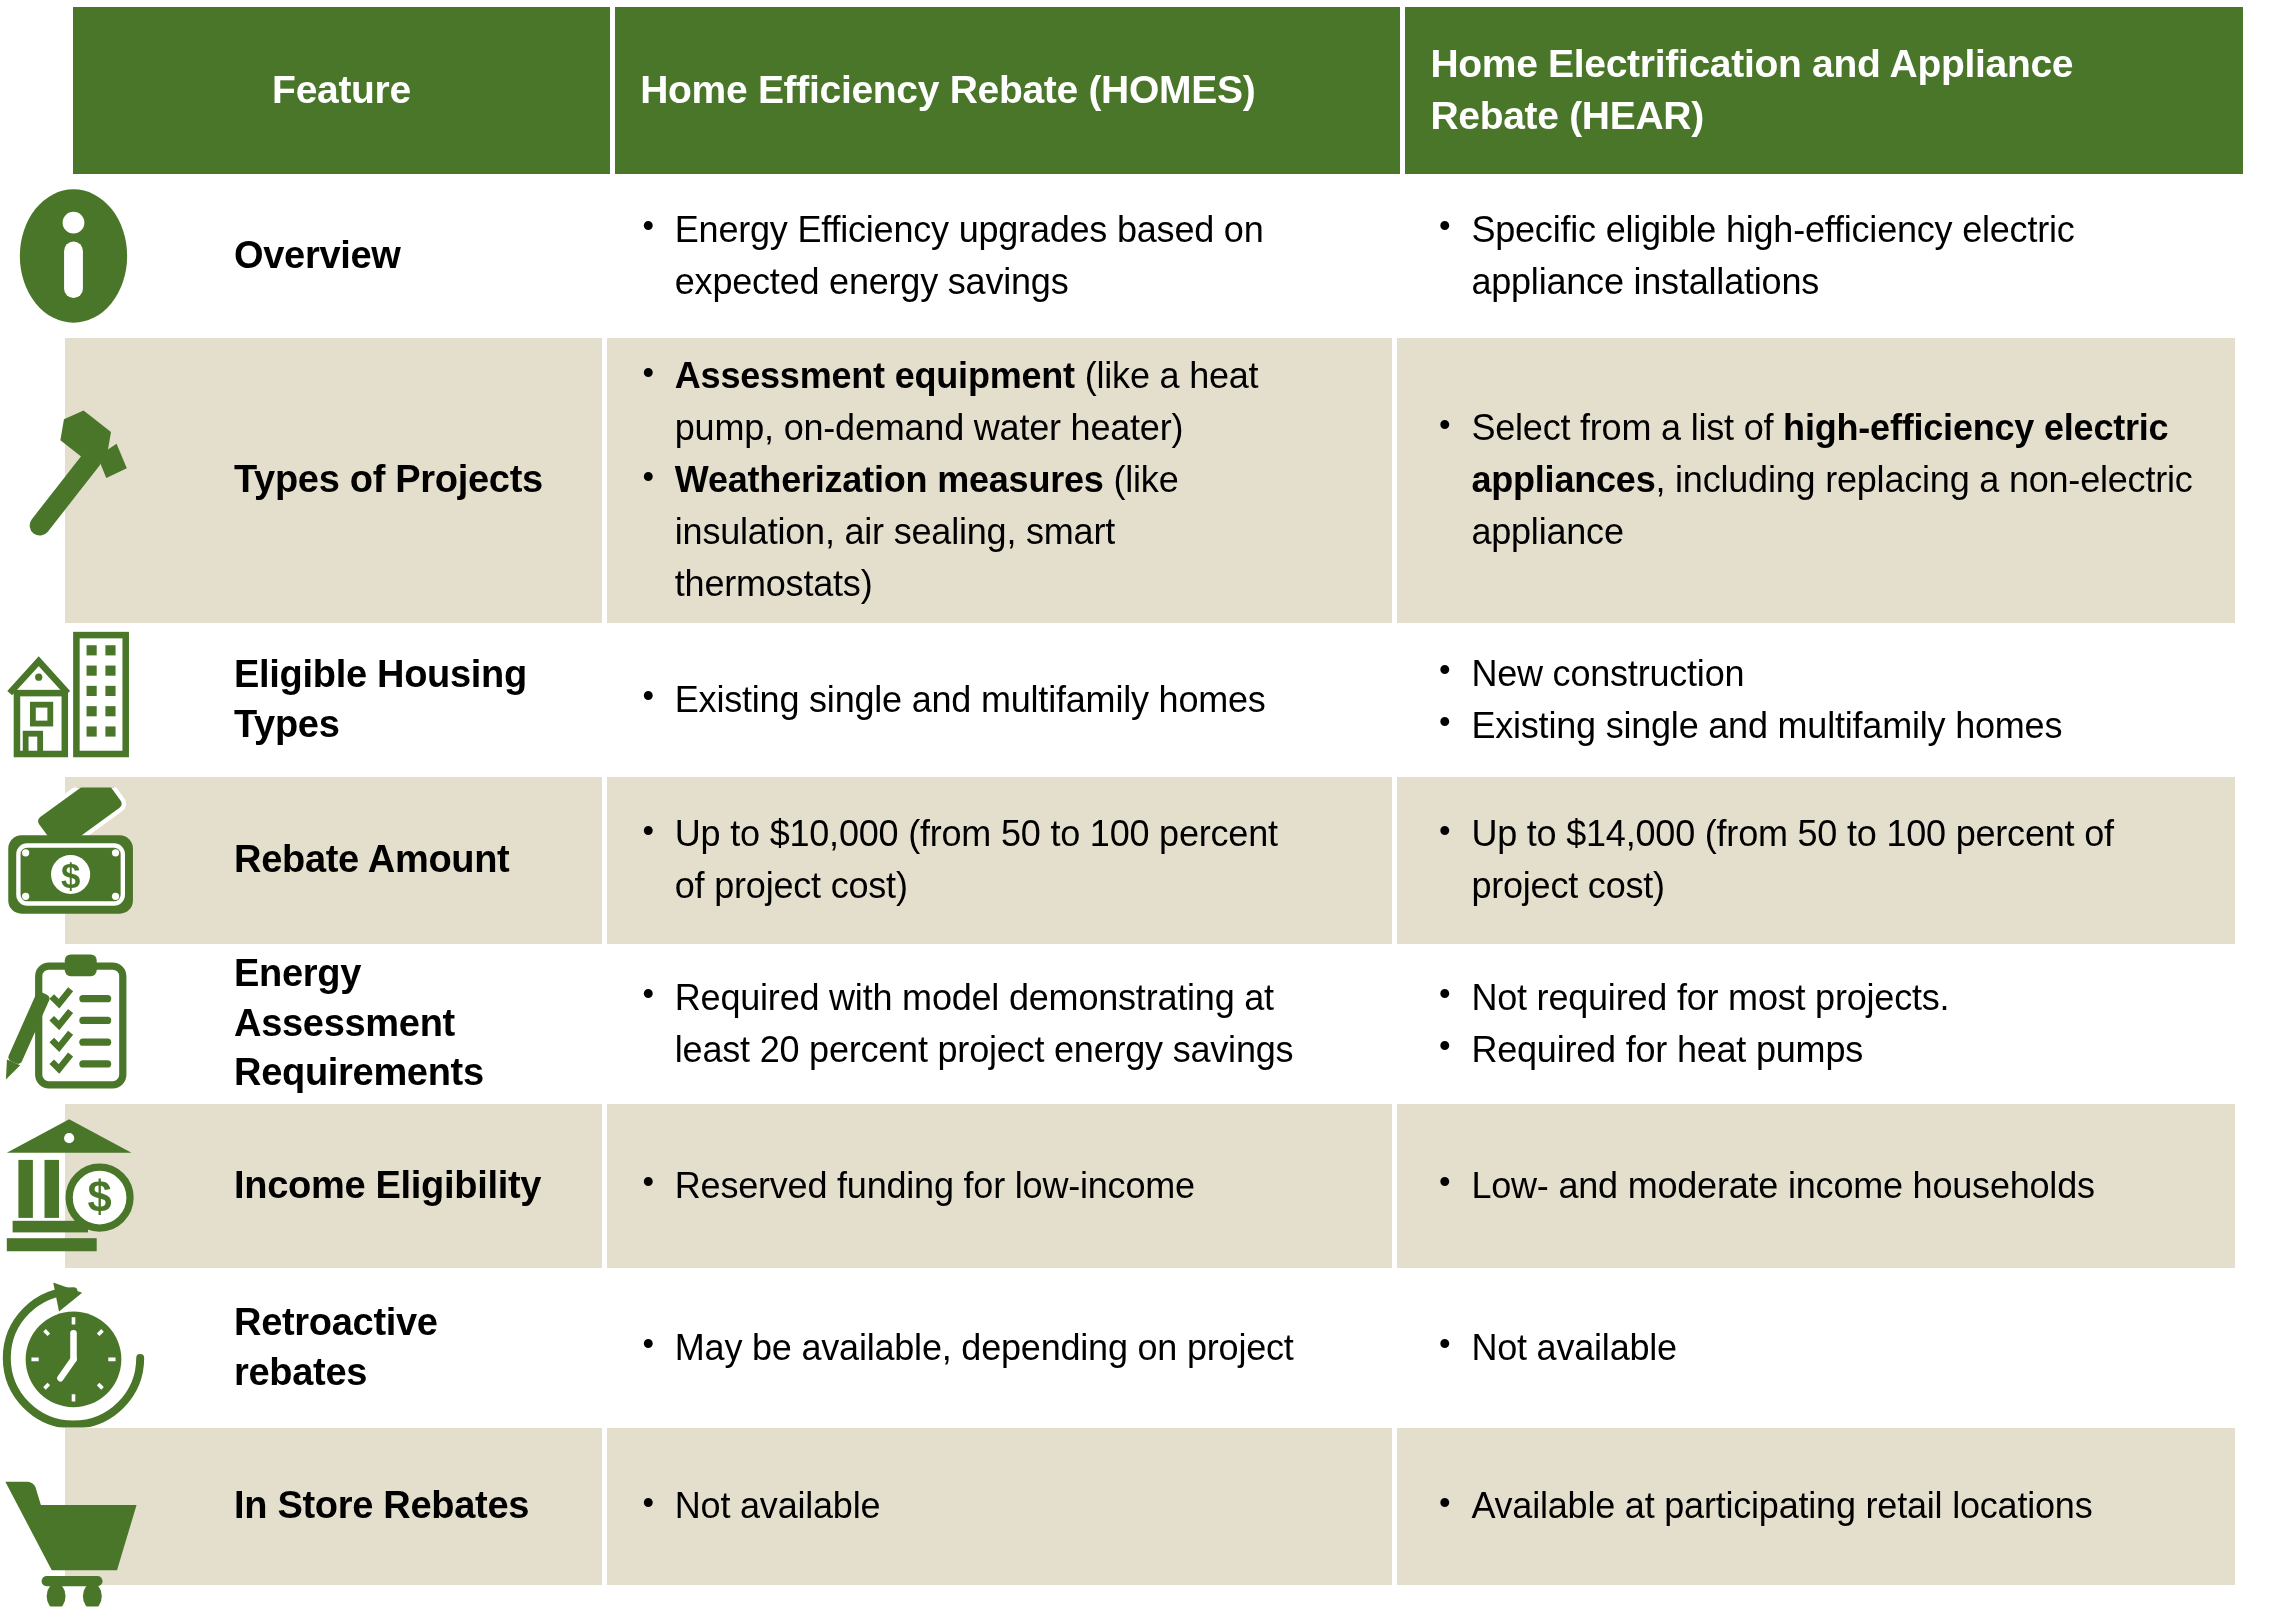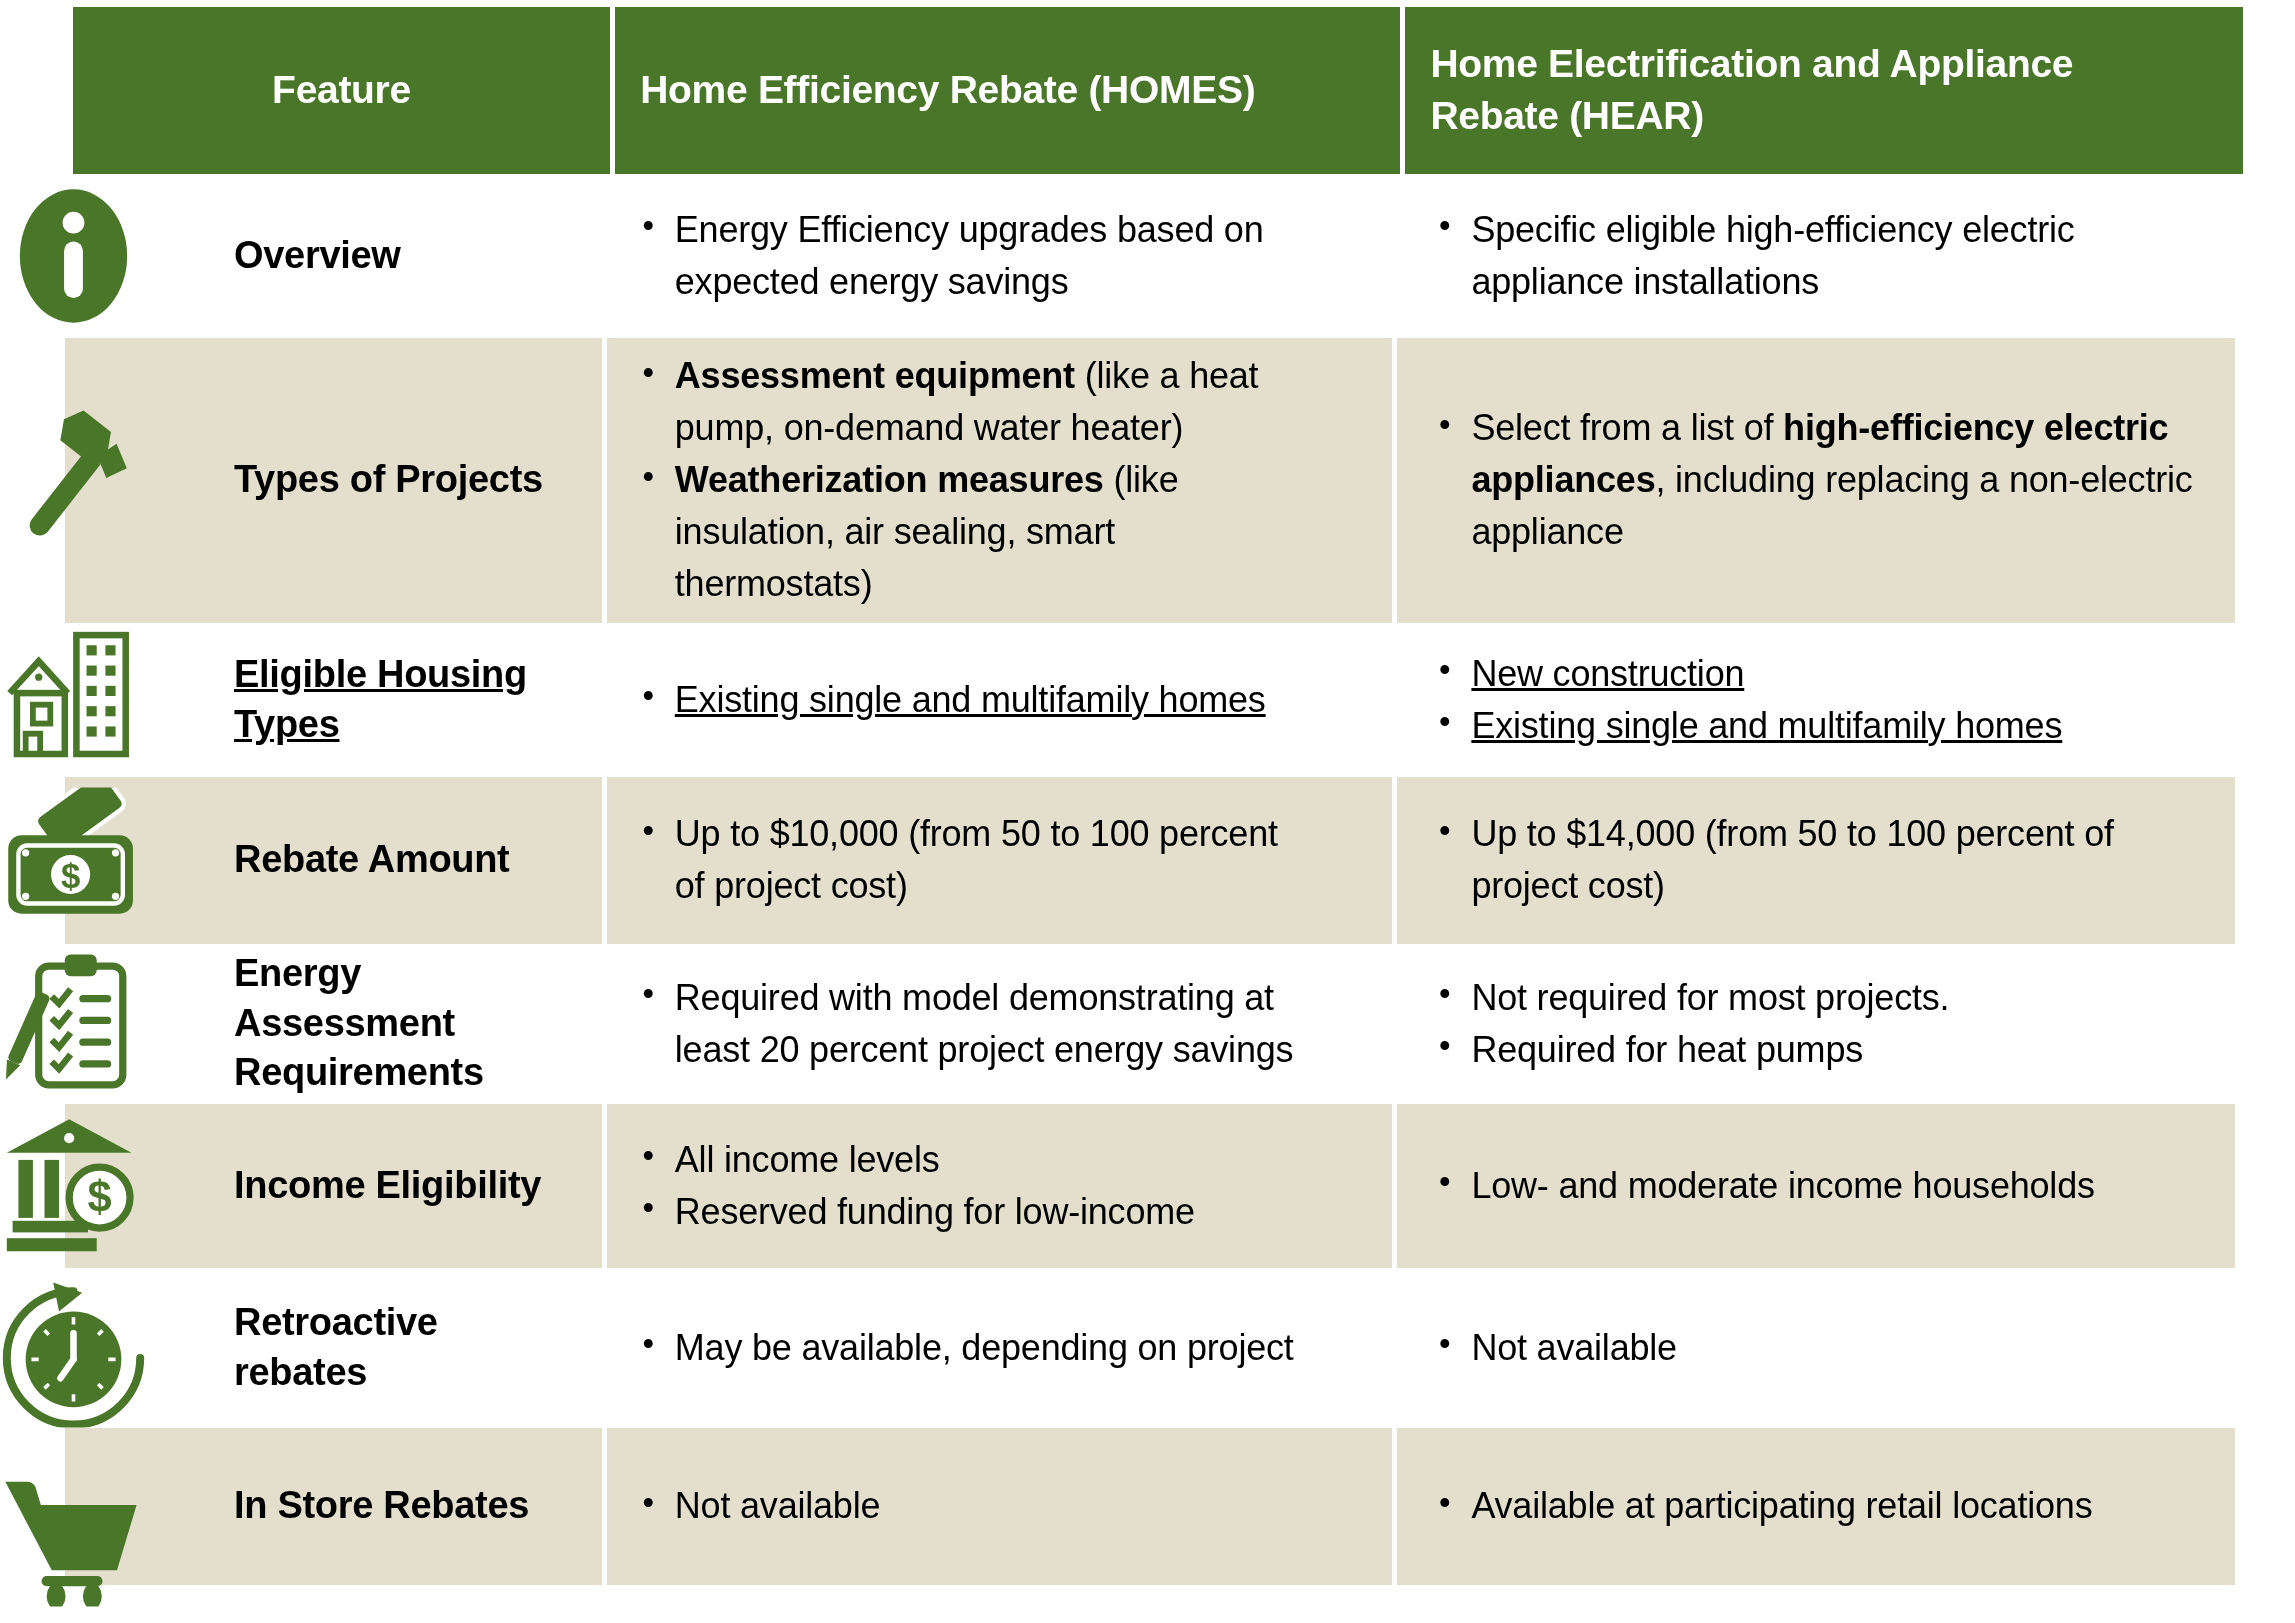--- a/index.html
+++ b/index.html
@@ -89,21 +89,21 @@
             <li><strong>Assessment equipment</strong> (like a heat pump, on-demand water heater)</li>
             <li><strong>Weatherization measures</strong> (like insulation, air sealing, smart thermostats)</li>
           </ul>
         </div>
         <div class="cell hear-cell">
           <ul class="bullets">
             <li>Select from a list of <strong>high-efficiency electric appliances</strong>, including replacing a non-electric appliance</li>
           </ul>
         </div>
       </div>
-      <div class="row body-row white" style="min-height: 154px; text-decoration: underline;">
+      <div class="row body-row white" style="min-height: 154px;">
         <div class="cell feature-cell">
           <span class="icon" style="margin-top:-3.3px">
             <svg viewBox="0 0 100 100" stroke="currentColor" fill="none" stroke-width="4.5">
               <rect x="52" y="8" width="34" height="82"></rect>
               <g stroke="none" fill="currentColor">
                 <rect x="59" y="15" width="7" height="7"></rect>
                 <rect x="72" y="15" width="7" height="7"></rect>
                 <rect x="59" y="29" width="7" height="7"></rect>
                 <rect x="72" y="29" width="7" height="7"></rect>
                 <rect x="59" y="43" width="7" height="7"></rect>
@@ -217,21 +217,20 @@
                 <rect x="4" y="86" width="62" height="9"></rect>
               </g>
               <circle cx="68" cy="58" r="21" fill="#fff" stroke="currentColor" stroke-width="5"></circle>
               <text x="68" y="68" text-anchor="middle" font-size="30" font-weight="bold" fill="currentColor" font-family="Liberation Sans, sans-serif">$</text>
             </svg>
           </span>
           <span class="feature-label">Income Eligibility</span>
         </div>
         <div class="cell homes-cell">
           <ul class="bullets">
-            <li>All income levels</li>
             <li>Reserved funding for low-income</li>
           </ul>
         </div>
         <div class="cell hear-cell">
           <ul class="bullets">
             <li>Low- and moderate income households</li>
           </ul>
         </div>
       </div>
       <div class="row body-row white" style="min-height: 160px;">

